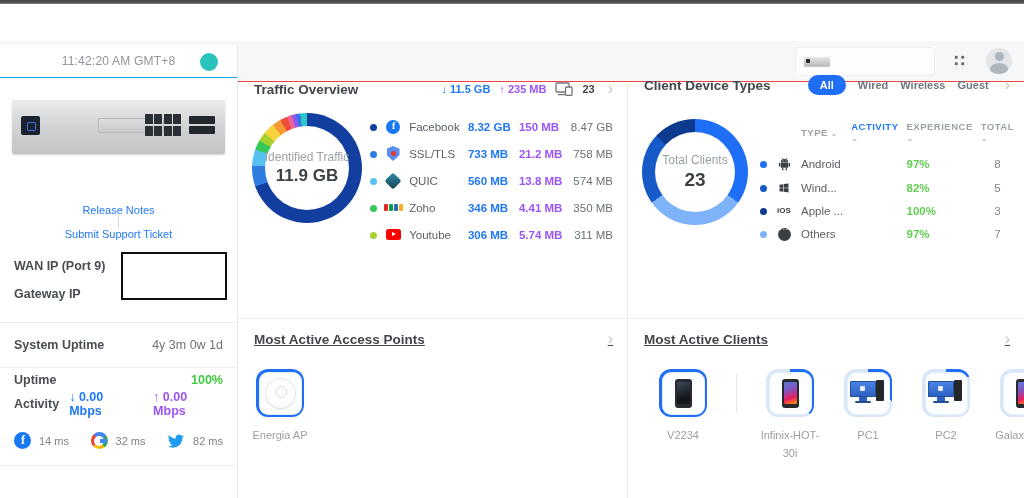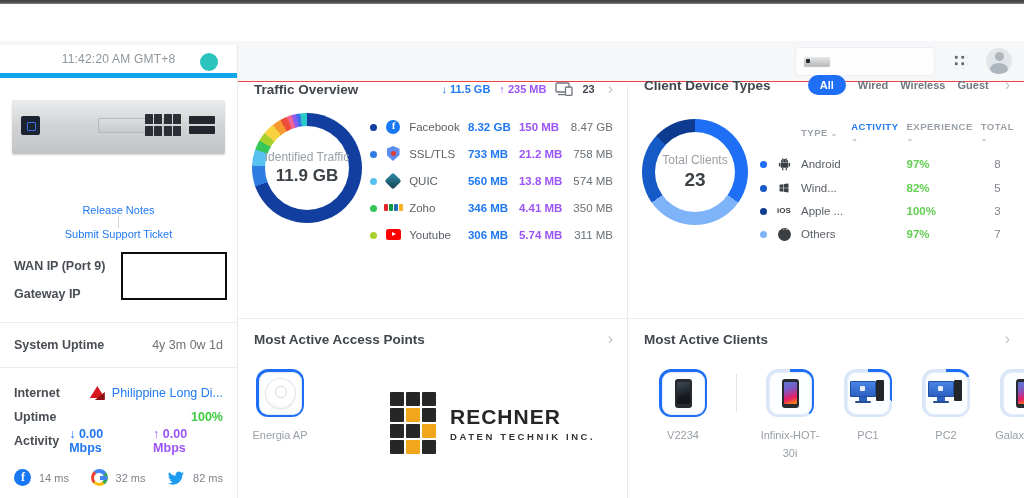--- a/index.html
+++ b/index.html
@@ -31,21 +31,21 @@
   .vsep2 { position:absolute; left:627px; top:40px; bottom:0; width:1px; background:#e8eaec; }
   .hsep  { position:absolute; left:238px; right:0; top:273px; height:1px; background:#ededef; }
 
   
   .timerange { position:absolute; top:9px; right:14px; display:flex; align-items:center; gap:14px; }
   .tr-pill { font-size:11px; font-weight:700; color:#fff; background:#1e6ff5; border-radius:12px; padding:4px 11px; cursor:pointer; }
   .tr-opt { font-size:11px; font-weight:600; color:#70777e; cursor:pointer; }
 
   
   .sidebar { position:absolute; left:0; top:0; width:237px; bottom:0; background:#fff; }
-  .time-row { height:33px; border-bottom:5px solid #0ea5e9; display:flex; align-items:center; justify-content:center; position:relative; }
+  .time-row { height:33px; border-bottom:1px solid #0ea5e9; display:flex; align-items:center; justify-content:center; position:relative; }
   .time-text { font-size:12px; color:#8e959b; letter-spacing:.2px; }
   .live-dot { position:absolute; right:19px; top:8px; width:18px; height:18px; border-radius:50%; background:#2bc4bd; }
 
   .udm { position:relative; margin:22px 12px 0 12px; height:54px; border-radius:2px;
     background:linear-gradient(180deg,#ebecee 0%,#d3d4d6 45%,#c2c3c5 100%); box-shadow:0 1px 2px rgba(0,0,0,.18); }
   .udm-screen { position:absolute; left:9px; top:16px; width:19px; height:19px; background:#1b2330; border-radius:2px; }
   .udm-screen::after { content:""; position:absolute; left:6px; top:6px; width:7px; height:7px; border:1.5px solid #3d6fe8; border-radius:1px; }
   .udm-tray { position:absolute; left:86px; top:18px; width:66px; height:15px; border:1px solid #b6b7b9; border-radius:1px;
     background:linear-gradient(180deg,#dcddde,#c8c9cb); }
   .udm-ports { position:absolute; right:44px; top:14px; width:36px; height:22px; display:grid;
@@ -137,21 +137,21 @@
   .ios-txt { font-size:8px; font-weight:700; color:#3a3f44; }
   .others-ic { width:13px; height:13px; border-radius:50%; background:#3a3f44; position:relative; }
   .others-ic::after { content:"···"; position:absolute; left:0; right:0; top:-2.5px; color:#fff; text-align:center; font-size:8px; letter-spacing:.5px; }
 
   .tabs { margin-left:auto; display:flex; align-items:center; gap:12px; }
   .tab { font-size:11px; font-weight:600; color:#70777e; cursor:pointer; }
   .tab.active { background:#1e6ff5; color:#fff; border-radius:12px; padding:4px 12px; }
 
   
   .subsection { position:absolute; left:0; right:0; top:273px; }
-  .sub-head { display:flex; align-items:center; padding:13px 14px 0 16px; }
+  .sub-head { display:flex; align-items:center; padding:13px 14px 0 16px;text-decoration:underline; }
   .sub-body { position:relative; padding:22px 0 0 16px; display:flex; }
 
   .ring { width:48px; height:48px; border-radius:12px; padding:2.5px; flex:none; }
   .ring-in { width:100%; height:100%; border-radius:9.5px; background:#fdfeff; display:flex; align-items:center; justify-content:center; box-shadow:inset 0 0 0 1px rgba(210,225,245,.55); }
   .card-item { width:62px; display:flex; flex-direction:column; align-items:center; }
   .card-label { margin-top:9px; font-size:11px; color:#9aa0a6; text-align:center; line-height:1.65; width:62px; word-break:break-word; }
   .clients-row { gap:16px; }
   .card-sep { width:1px; height:38px; background:#e3e5e7; margin:5px 6px 0 6px; flex:none; }
 
   .ap-dev { width:31px; height:31px; border-radius:50%; background:radial-gradient(circle at 50% 38%,#ffffff 55%,#eef0f2); box-shadow:inset 0 0 0 1px #e4e6e9, 0 1px 1px rgba(0,0,0,.06); position:relative; }
@@ -240,27 +240,20 @@
 
       <div class="hr" style="margin-top:8px"></div>
 
       <div class="kv" style="height:44px">
         <span class="k">System Uptime</span>
         <span class="v">4y 3m 0w 1d</span>
       </div>
 
       <div class="hr"></div>
 
-      <div class="kv" style="height:24px; margin-top:13px">
-        <span class="k">Internet</span>
-        <span class="prov">
-          <span class="pldt-icon"></span>
-          <span class="prov-name">Philippine Long Di...</span>
-        </span>
-      </div>
 
       <div class="kv" style="height:24px">
         <span class="k">Uptime</span>
         <span class="v v-green">100%</span>
       </div>
 
       <div class="kv" style="height:24px">
         <span class="k">Activity</span>
         <span class="act-vals">
           <span class="act-down"><span>↓</span> <span>0.00 Mbps</span></span>
@@ -390,40 +383,20 @@
         </div>
         <div class="sub-body">
           <div class="card-item" style="width:52px">
             <div class="ring" style="background: conic-gradient(rgb(30, 111, 245) 100%, rgb(217, 230, 248) 100%, rgb(217, 230, 248) 100%);">
               <div class="ring-in">
                   <div class="ap-dev"></div>
                 </div>
             </div>
             <div class="card-label">Energia AP</div>
           </div>
-          <div class="watermark">
-            <div class="wm-grid">
-              <span class="wm-k"></span>
-                <span class="wm-k"></span>
-                <span class="wm-k"></span>
-              <span class="wm-k"></span>
-                <span class="wm-y"></span>
-                <span class="wm-k"></span>
-              <span class="wm-k"></span>
-                <span class="wm-k"></span>
-                <span class="wm-y"></span>
-              <span class="wm-k"></span>
-                <span class="wm-y"></span>
-                <span class="wm-k"></span>
-            </div>
-            <div class="wm-text">
-              <div class="l1">RECHNER</div>
-              <div class="l2">DATEN TECHNIK INC.</div>
-            </div>
-          </div>
         </div>
       </div>
     </section>
 
     <section class="panel rightp">
       <div class="panel-head" style="padding-top:30px">
         <span class="panel-title">Client Device Types</span>
         <span class="tabs">
           <span class="tab active">All</span>
           <span class="tab">Wired</span>

